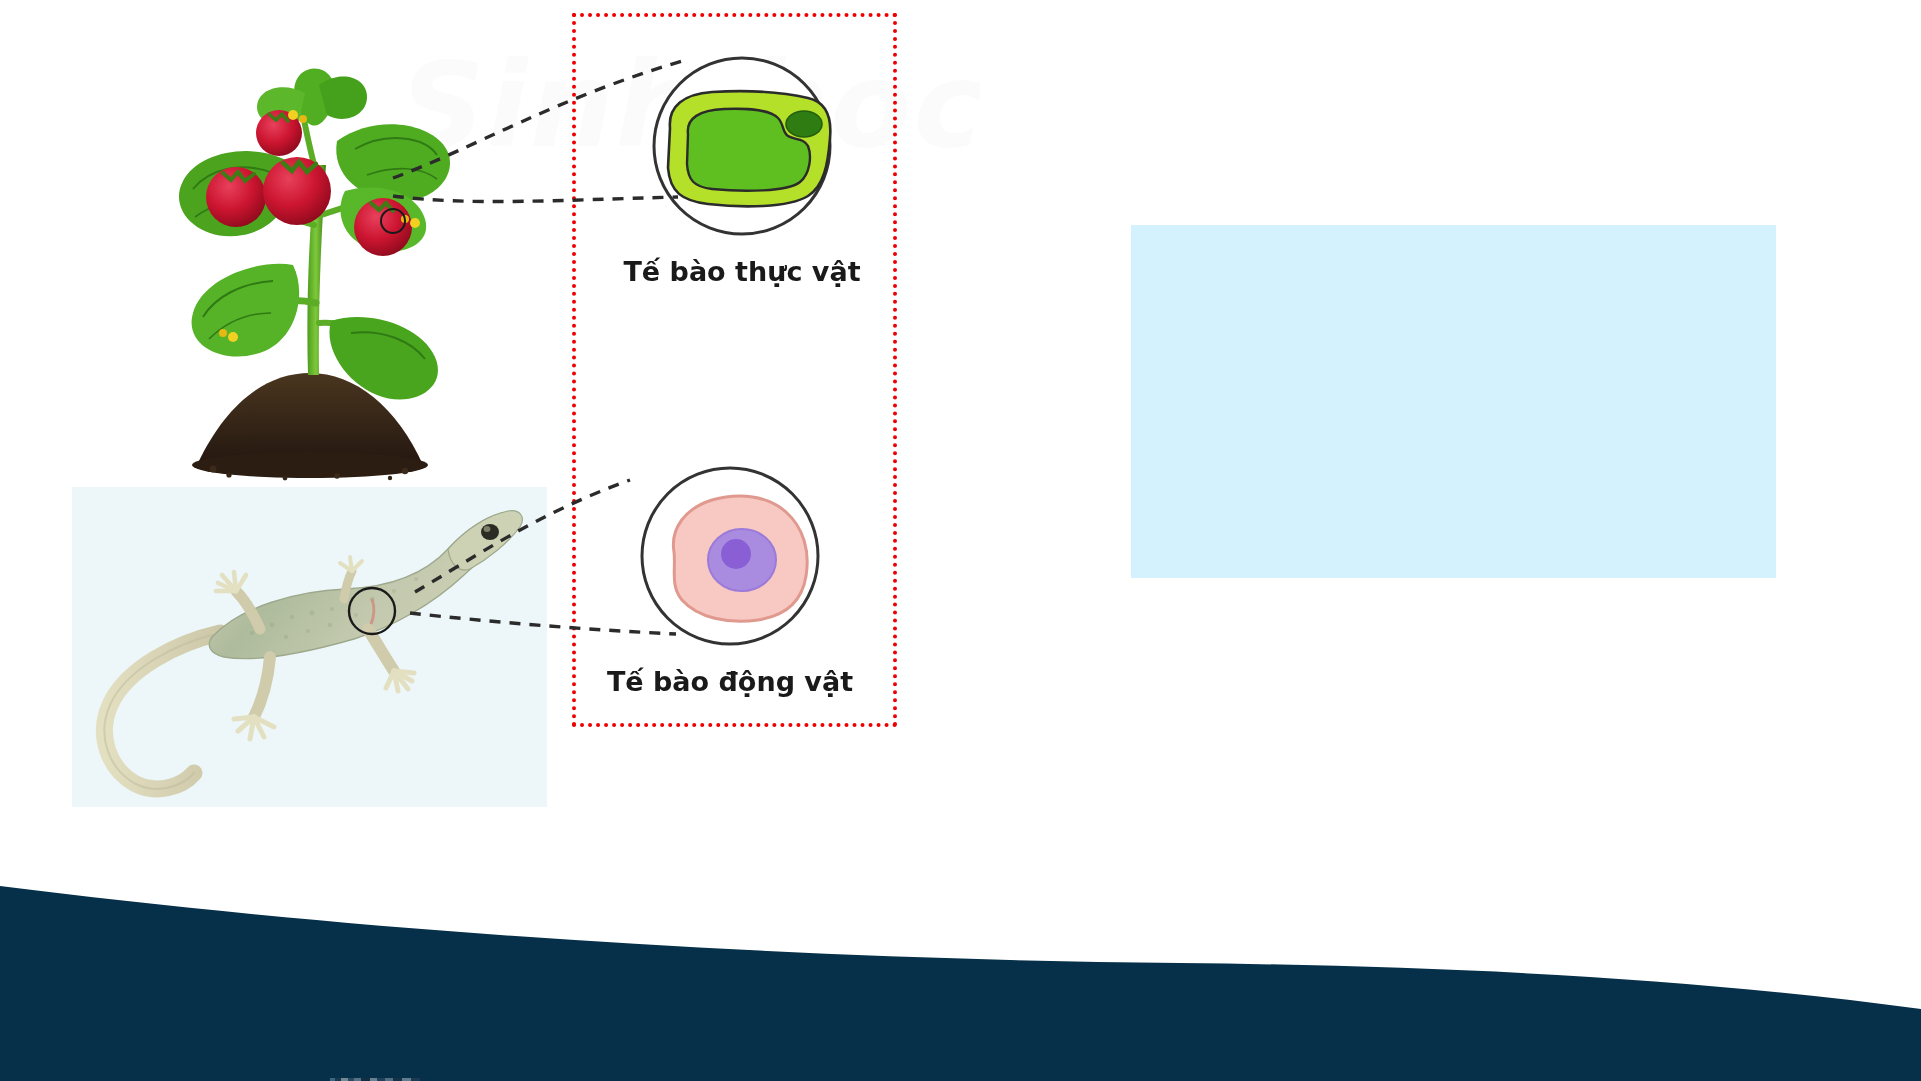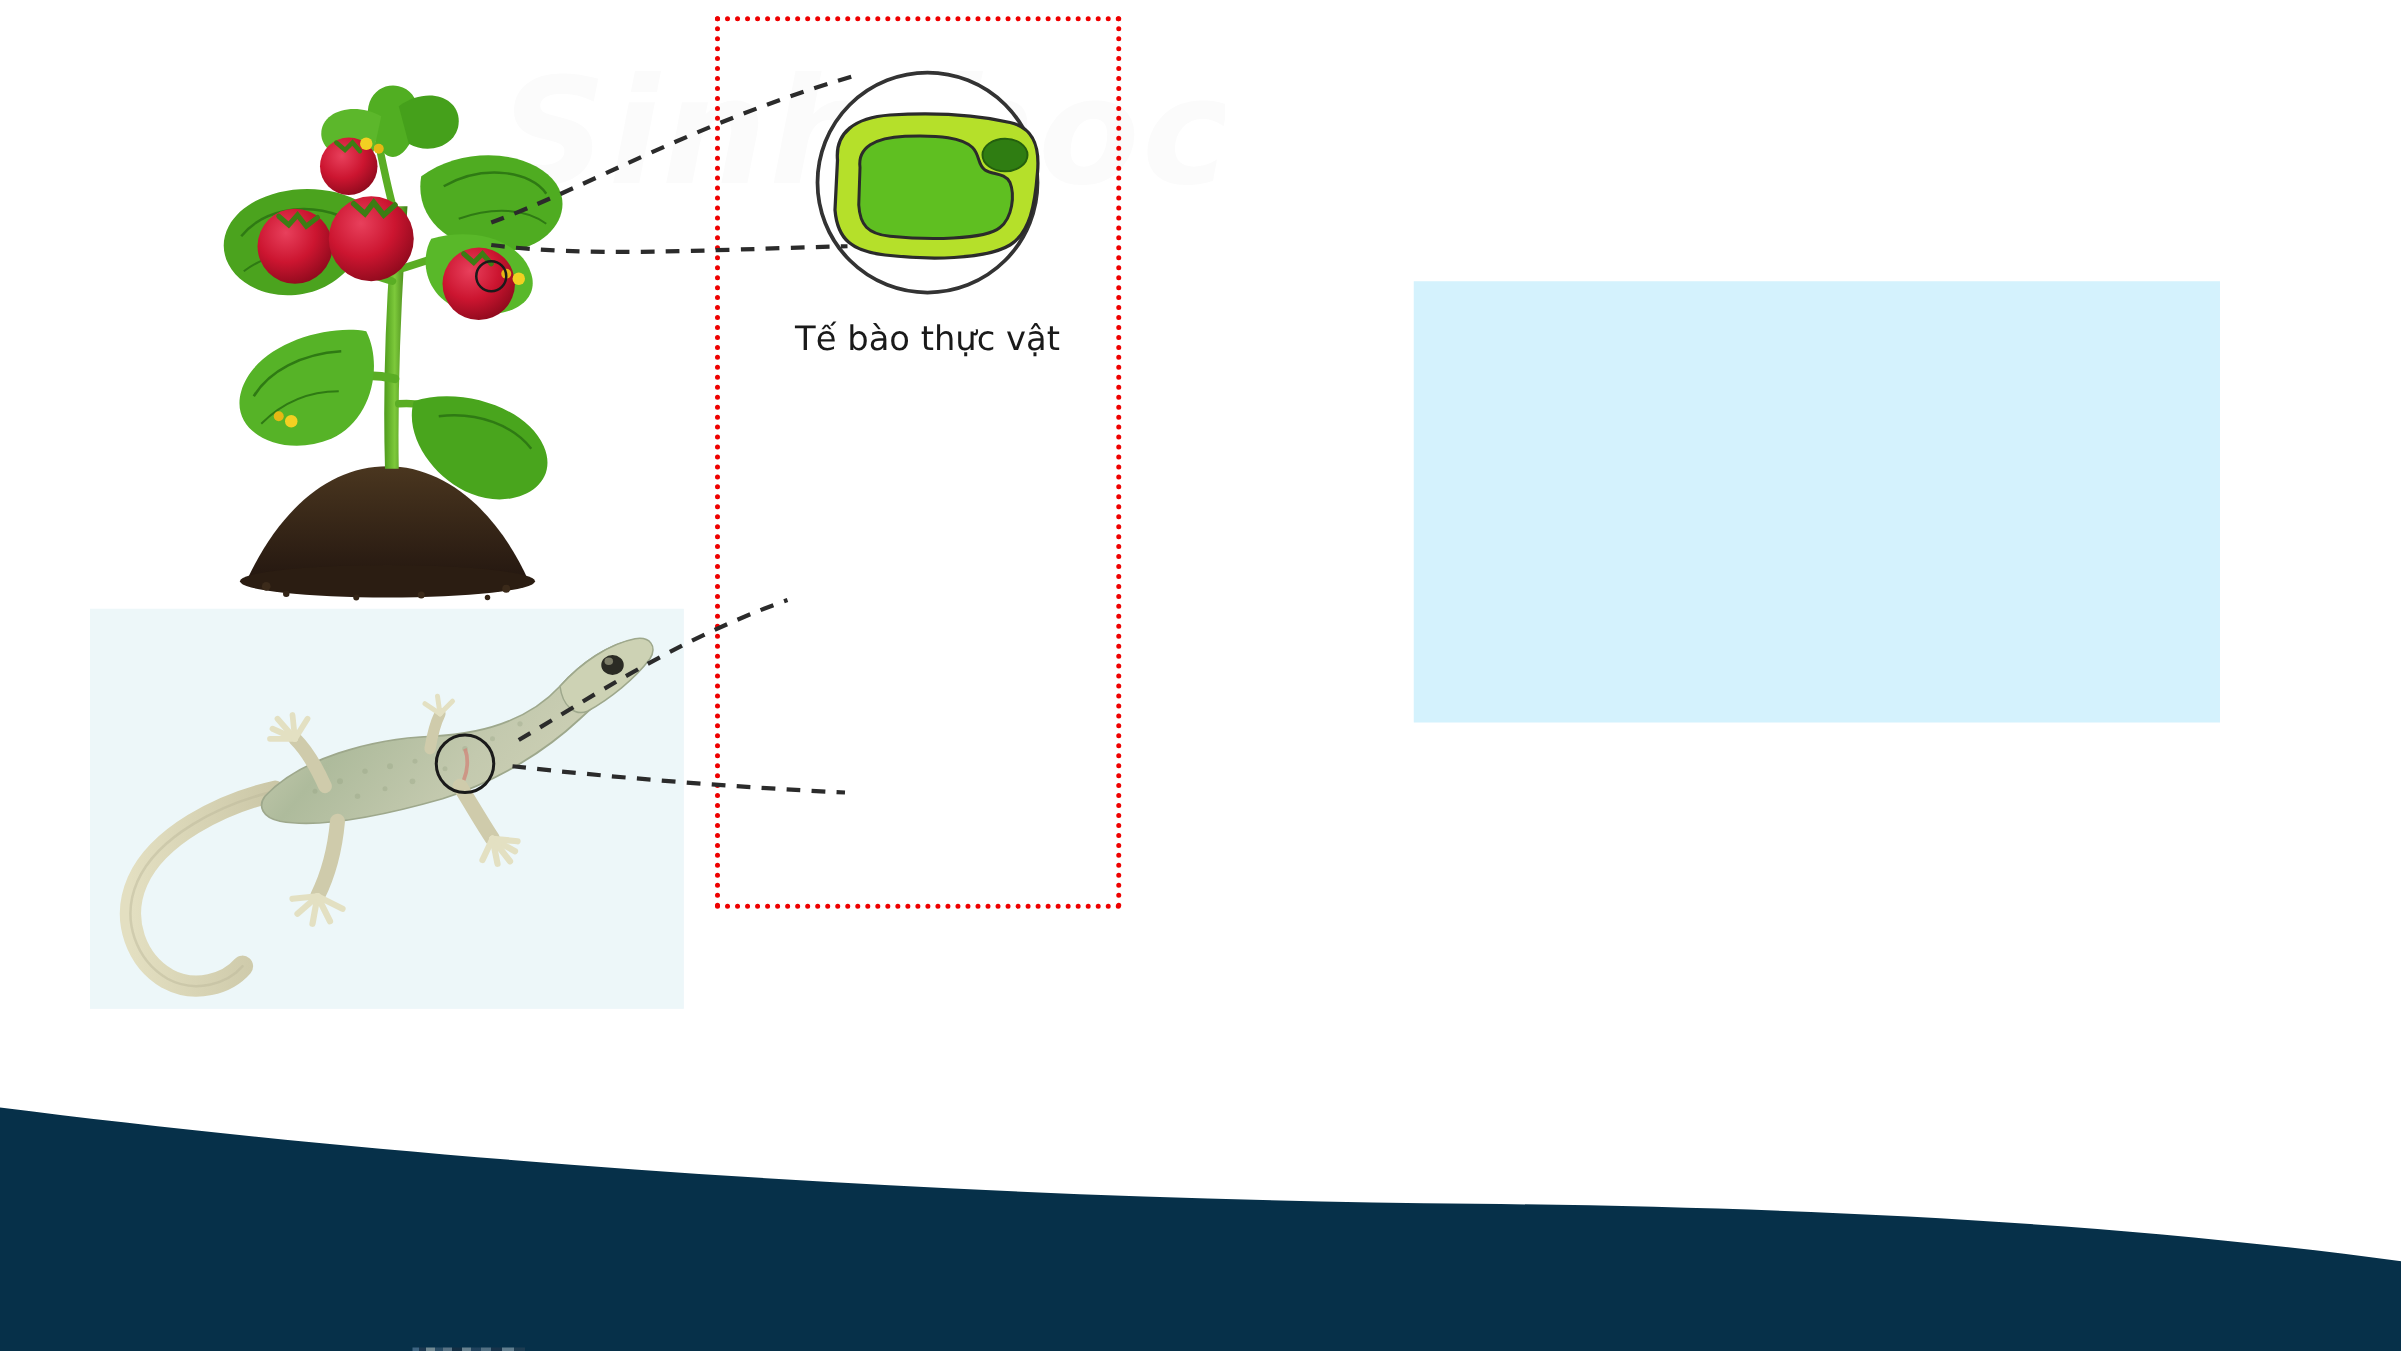--- a/index.html
+++ b/index.html
@@ -72,21 +72,21 @@
   .cell-figure {
     position: absolute;
     width: 260px;
     text-align: center;
   }
   #plant-cell-figure { left: 612px; top: 46px; }
   #animal-cell-figure { left: 600px; top: 456px; }
 
   .cell-caption {
     font-size: 27px;
-    font-weight: normal;
+    font-weight: bold;
     color: #1a1a1a;
     letter-spacing: 0px;
     white-space: nowrap;
     margin-top: 6px;
   }
 
   
   #blue-box {
     position: absolute;
     left: 1131px;
@@ -327,20 +327,33 @@
 
       <path d="M76 88 C74 72 88 64 112 63 C140 62 158 64 166 72 C172 78 170 86 176 90
                C182 94 192 92 196 100 C200 110 198 128 188 136 C176 146 130 146 100 143
                C82 141 76 134 75 118 Z" fill="#5fbf21" stroke="#2b2b2b" stroke-width="2.4"></path>
 
       <ellipse cx="192" cy="78" rx="18" ry="13" fill="#2f7d12" stroke="#245f0e" stroke-width="1.6"></ellipse>
     </svg>
     <div class="cell-caption">Tế bào thực vật</div>
   </div>
 
+  <div class="cell-figure" id="animal-cell-figure">
+    <svg viewBox="0 0 260 200" width="260" height="200">
+      <circle cx="130" cy="100" r="88" fill="#ffffff" stroke="#333333" stroke-width="3"></circle>
+
+      <path d="M74 96 C70 72 86 52 112 44 C140 36 168 40 186 56 C204 72 210 96 206 120
+               C202 146 184 160 158 164 C128 168 98 162 82 144 C70 130 76 112 74 96 Z" fill="#f8c9c2" stroke="#e0998f" stroke-width="3"></path>
+
+      <ellipse cx="142" cy="104" rx="34" ry="31" fill="#a98ce0" stroke="#9b7ada" stroke-width="2"></ellipse>
+
+      <circle cx="136" cy="98" r="15" fill="#8a5fd6"></circle>
+    </svg>
+    <div class="cell-caption">Tế bào động vật</div>
+  </div>
 
   <svg id="leaders" viewBox="0 0 1921 1081">
 
     <path d="M393 178 C470 150 560 96 686 60" stroke="#2b2b2b" stroke-width="3.4" fill="none" stroke-dasharray="11 9" stroke-linecap="butt"></path>
 
     <path d="M393 196 C470 206 560 200 678 197" stroke="#2b2b2b" stroke-width="3.4" fill="none" stroke-dasharray="11 9" stroke-linecap="butt"></path>
 
     <path d="M415 592 C470 560 540 512 630 480" stroke="#2b2b2b" stroke-width="3.4" fill="none" stroke-dasharray="11 9" stroke-linecap="butt"></path>
 
     <path d="M410 613 C490 622 590 630 676 634" stroke="#2b2b2b" stroke-width="3.4" fill="none" stroke-dasharray="11 9" stroke-linecap="butt"></path>

